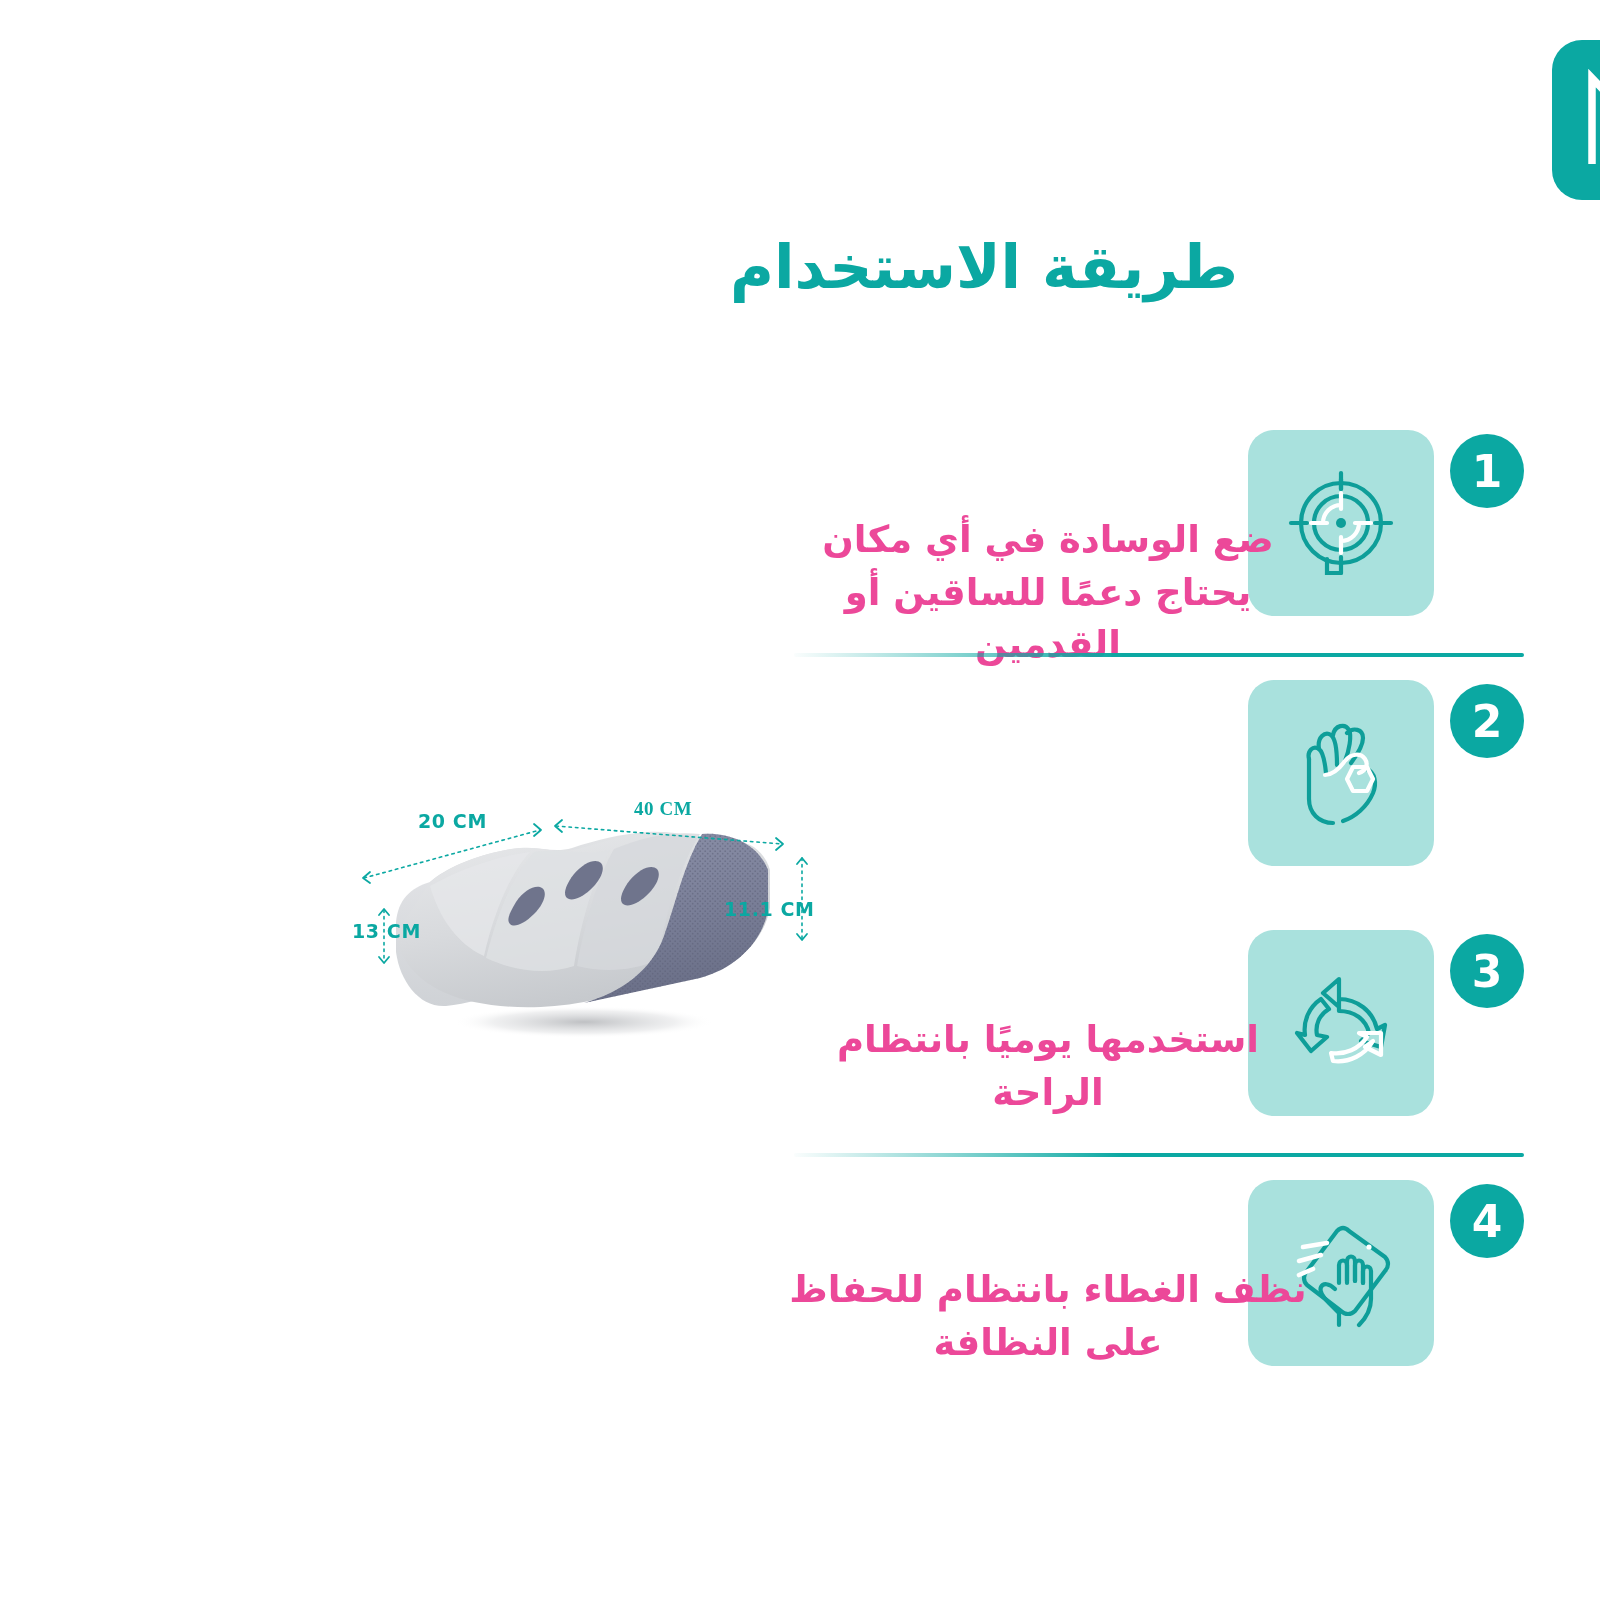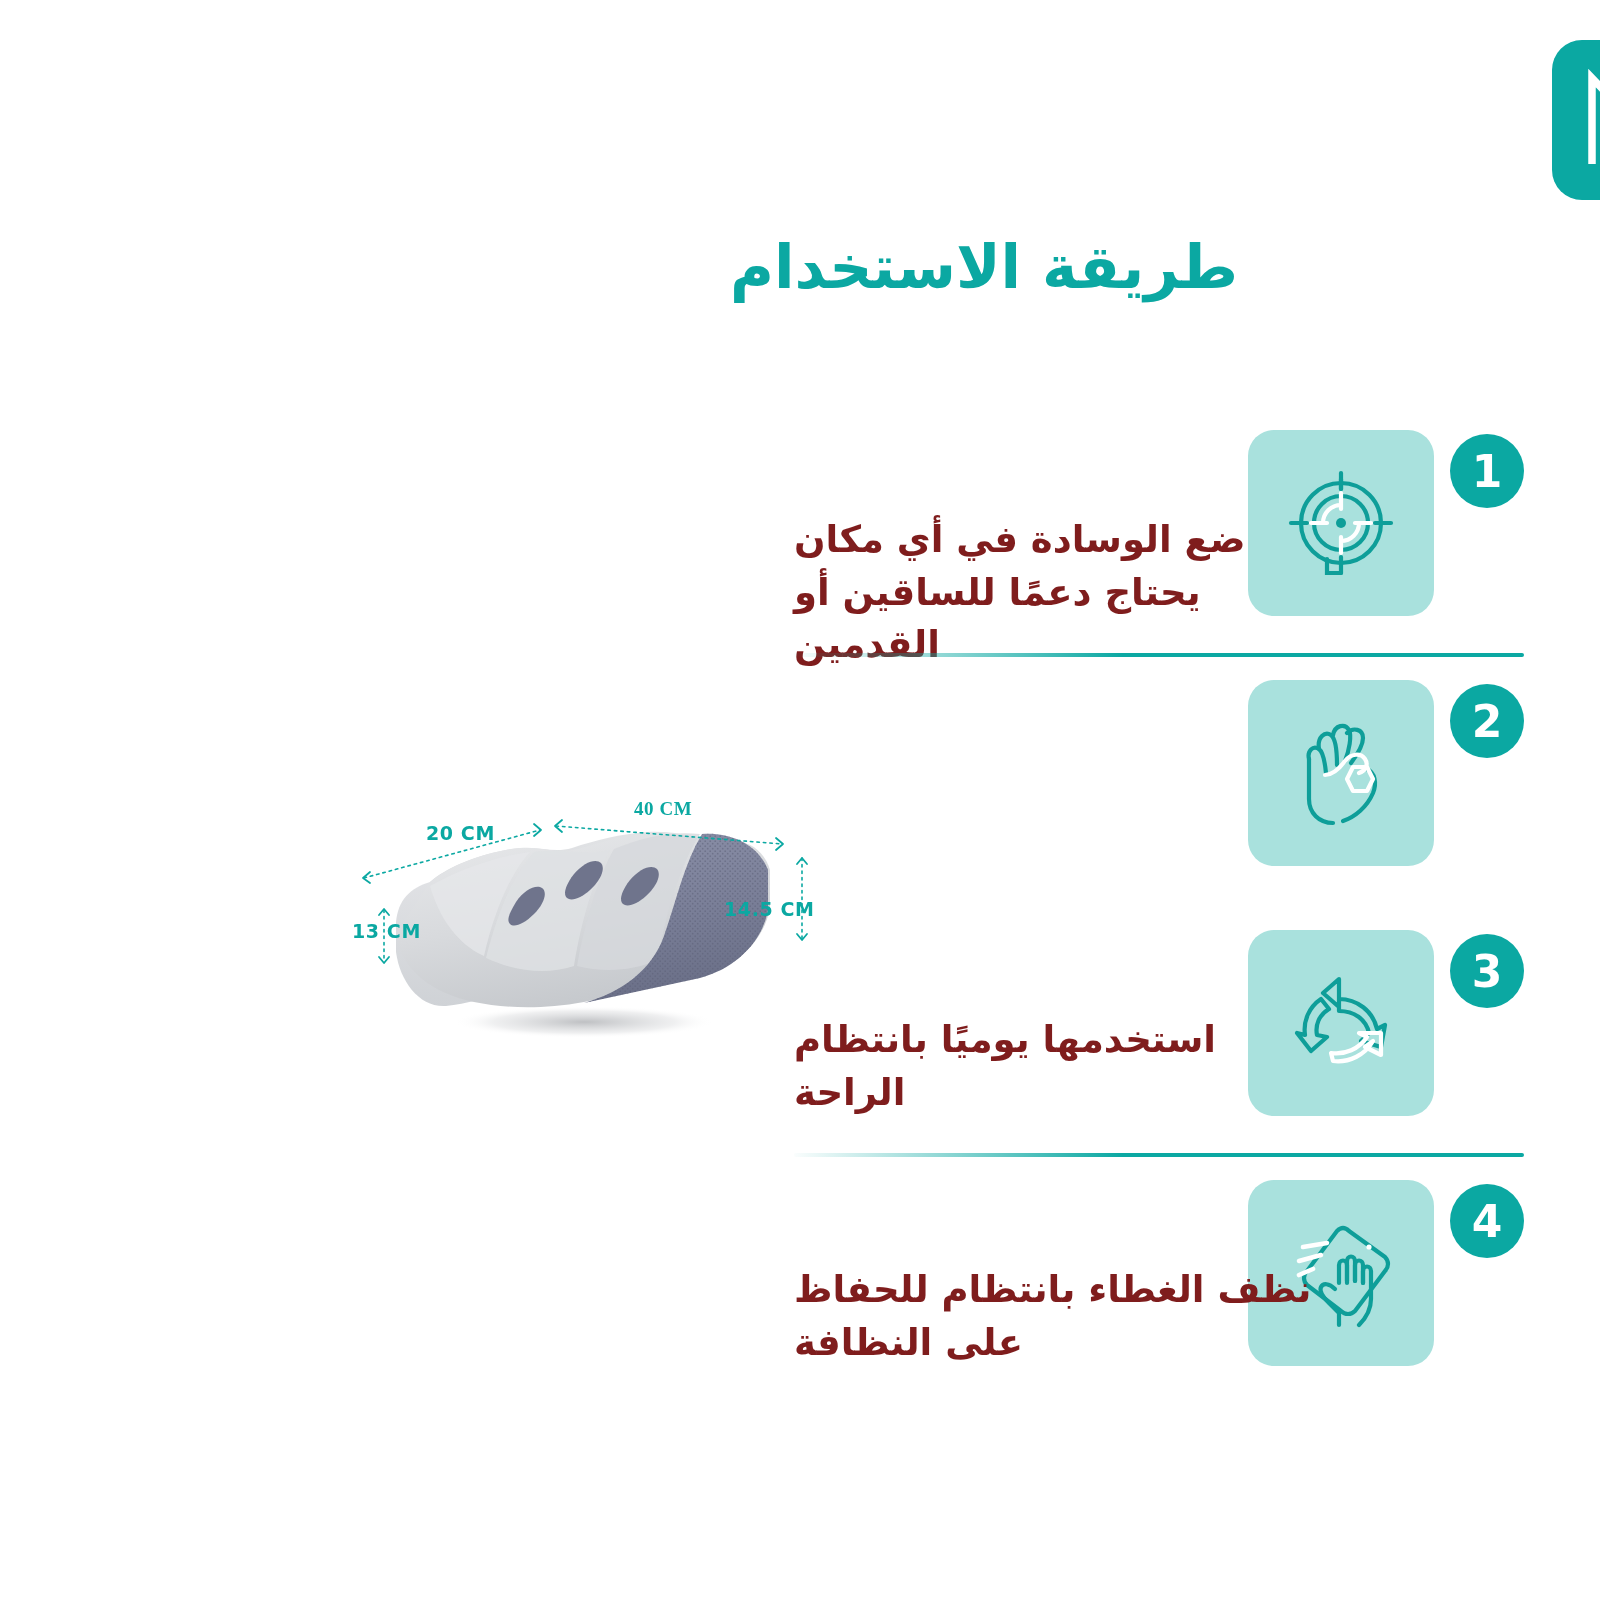--- a/index.html
+++ b/index.html
@@ -96,25 +96,25 @@
     justify-content: center;
     margin-left: 16px;
     margin-top: 4px;
     flex: none;
     font-family: "DejaVu Sans", "Liberation Sans", sans-serif;
   }
 
   .step-text {
     position: absolute;
     top: 84px;
-    right: 210px;
+    right: 216px;
     width: 520px;
-    text-align: left;
+    text-align: center;
     direction: rtl;
-    color: #7f1d1d;
+    color: #ec4899;
     font-size: 37px;
     font-weight: 600;
     line-height: 1.42;
     letter-spacing: 0.5px;
   }
 
   .divider {
     position: absolute;
     left: 0;
     right: 0;
@@ -138,21 +138,21 @@
   .dim-label {
     position: absolute;
     color: #0BA8A2;
     font-size: 19px;
     font-weight: 700;
     letter-spacing: 0.6px;
     direction: ltr;
     white-space: nowrap;
     font-family: "DejaVu Sans", "Liberation Sans", sans-serif;
   }
-  .dim-20   { top: 40px;  left: 92px; margin-top: 12px;  }
+  .dim-20   { top: 40px;  left: 84px;  }
   .dim-40   { top: 28px;  left: 300px; font-family: Liberation Serif, serif; }
   .dim-11   { top: 150px; left: 18px;  }
   .dim-145  { top: 128px; left: 390px; }
 </style>
 </head>
 <body>
 
 <div id="page">
 
   <div class="logo-box">
@@ -274,21 +274,21 @@
         <polyline points="45,145 50,139 55,145"></polyline>
         <polyline points="45,187 50,193 55,187"></polyline>
         <polyline points="463,94 468,88 473,94"></polyline>
         <polyline points="463,164 468,170 473,164"></polyline>
       </g>
     </svg>
 
     <div class="dim-label dim-20">20 CM</div>
     <div class="dim-label dim-40">40 CM</div>
     <div class="dim-label dim-11">13 CM</div>
-    <div class="dim-label dim-145">14.5 CM</div>
+    <div class="dim-label dim-145">11.1 CM</div>
   </div>
 
   <div class="steps">
 
     <div class="step">
       <div class="step-head">
         <div class="badge">1</div>
         <div class="icon-tile">
           <svg width="120" height="120" viewBox="0 0 120 120">
             <g fill="none" stroke="#0E9E99" stroke-width="4.2" stroke-linecap="round">

